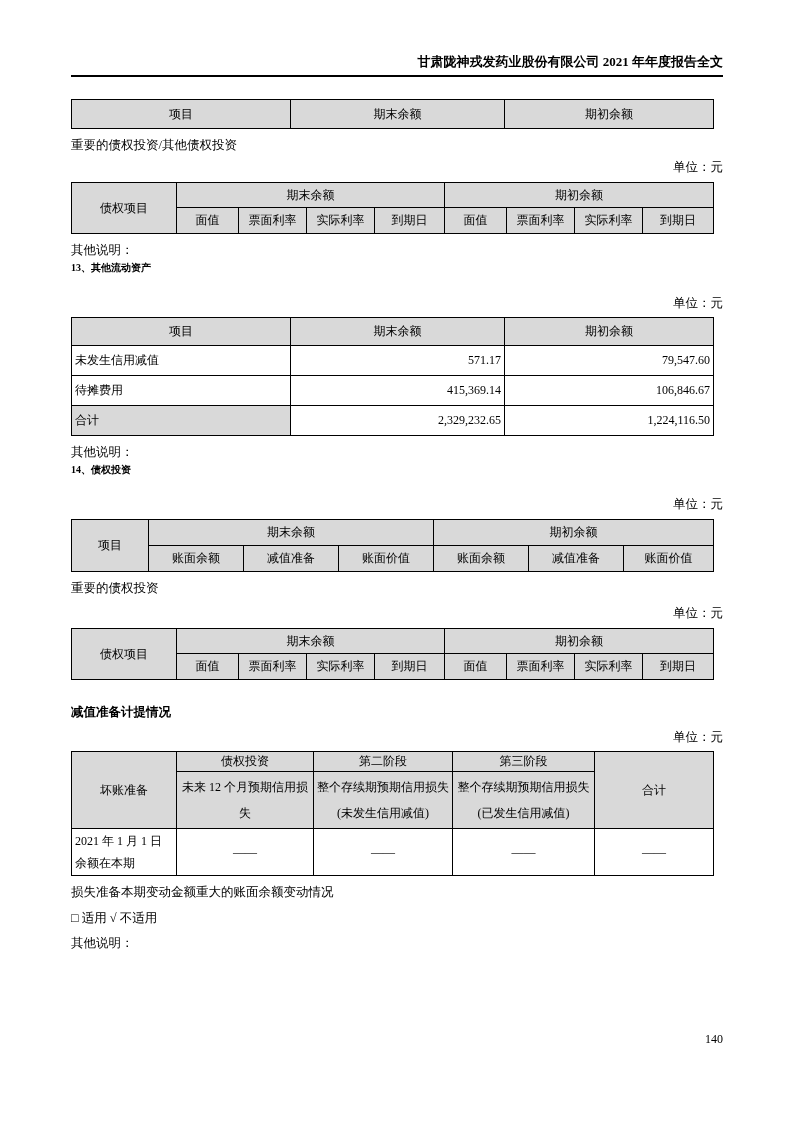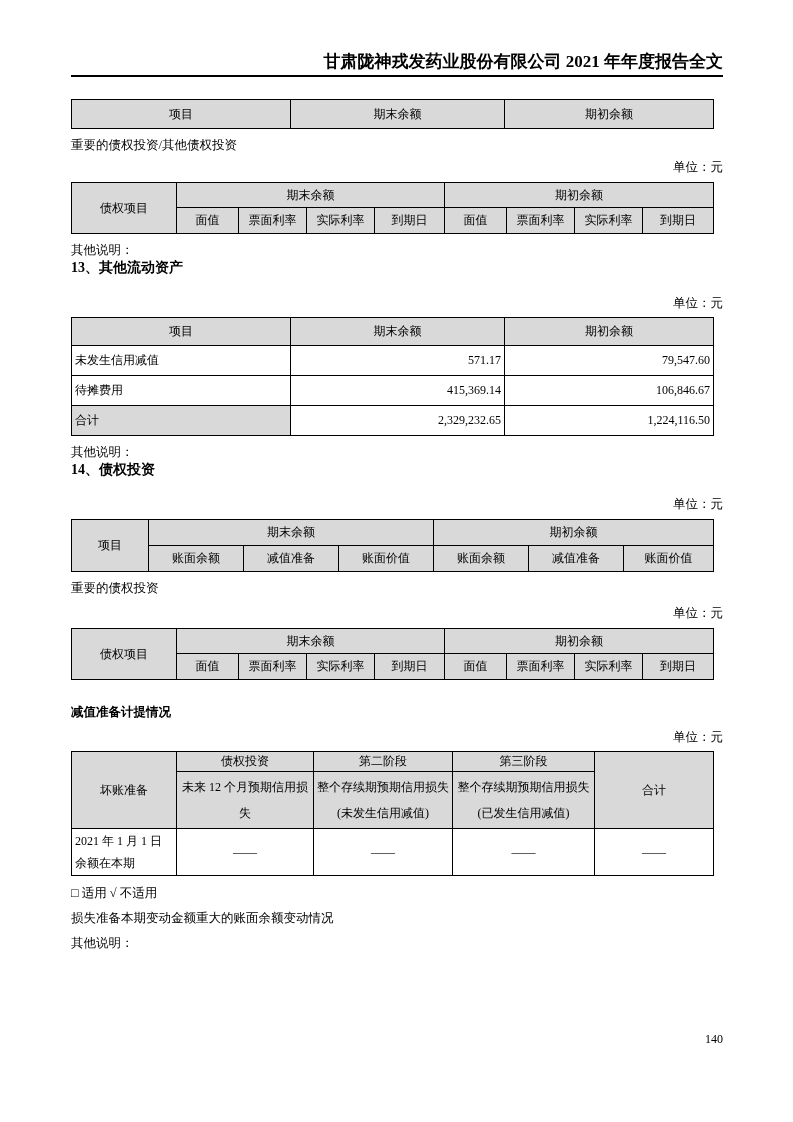--- a/index.html
+++ b/index.html
@@ -1,23 +1,23 @@
 <!DOCTYPE html>
 <html><head>
 <meta charset="utf-8">
 <style>
   html,body{margin:0;padding:0;background:#888;}
   .page{position:relative;width:793px;height:1122px;background:#ffffff;margin:0 auto;
         font-family:"Liberation Serif","DejaVu Serif",serif;color:#000;overflow:hidden;}
   .content{position:absolute;left:71px;top:0;width:652px;}
   .doc-header{margin-top:53px;padding-bottom:5px;border-bottom:2px solid #000;
-              text-align:right;font-size:17px;line-height:17px;font-weight:bold;}
+              text-align:right;font-size:13px;line-height:17px;font-weight:bold;}
   .para{font-size:12.5px;line-height:17px;margin:0;}
   .unit{font-size:12.5px;line-height:17px;text-align:right;margin:0;}
-  h2.sec{font-size:14px;line-height:18px;margin:0;font-weight:bold;}
+  h2.sec{font-size:10px;line-height:18px;margin:0;font-weight:bold;}
 
   table.t{border-collapse:collapse;width:642px;table-layout:fixed;font-size:12px;}
   table.t td,table.t th{border:1px solid #000;font-weight:normal;padding:1px 3px;
                         overflow:hidden;vertical-align:middle;}
   .hd{background:#d9d9d9;text-align:center;}
   .item{text-align:left;}
   .num{text-align:right;}
 
   .t1 th{height:26px;}
   .t2 .r1 td,.t2 .r1 th{height:22px;}
@@ -250,20 +250,20 @@
       <tr class="r3">
         <td class="item">2021 年 1 月 1 日余额在本期</td>
         <td class="dash">——</td>
         <td class="dash">——</td>
         <td class="dash">——</td>
         <td class="dash">——</td>
       </tr>
     </tbody>
       </table>
 
+    <p class="para mt-loss">损失准备本期变动金额重大的账面余额变动情况</p>
     <p class="para mt-appl">□ 适用 √ 不适用</p>
-    <p class="para mt-loss">损失准备本期变动金额重大的账面余额变动情况</p>
     <p class="para mt-notes3">其他说明：</p>
 
   </div>
 
   <div class="page-number">140</div>
 </div>
 
 </body></html>

